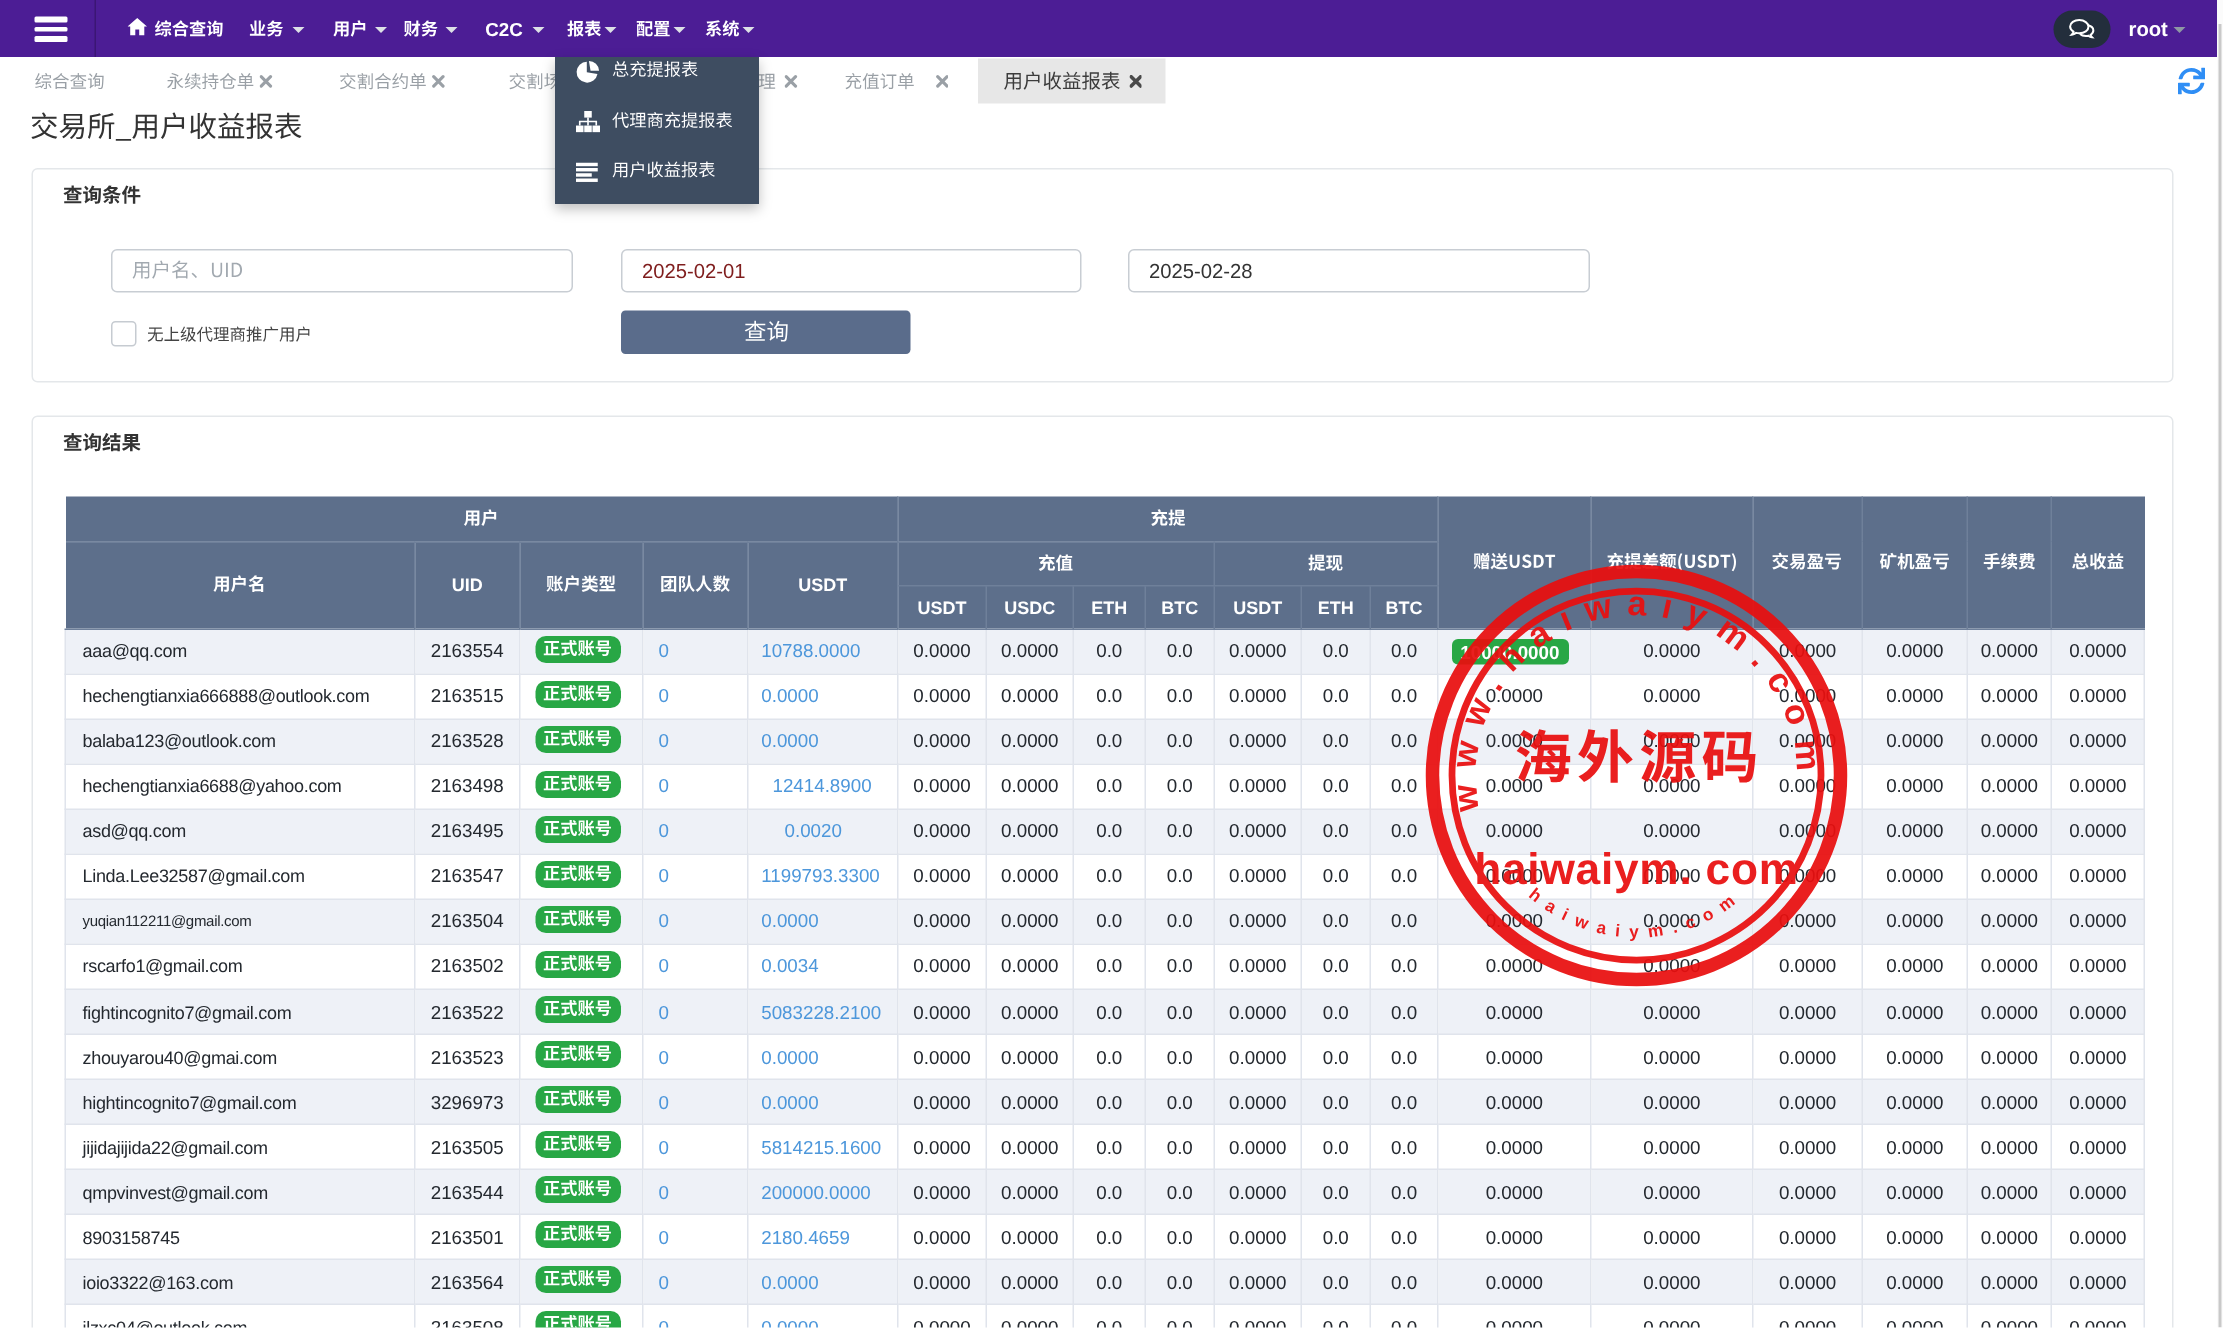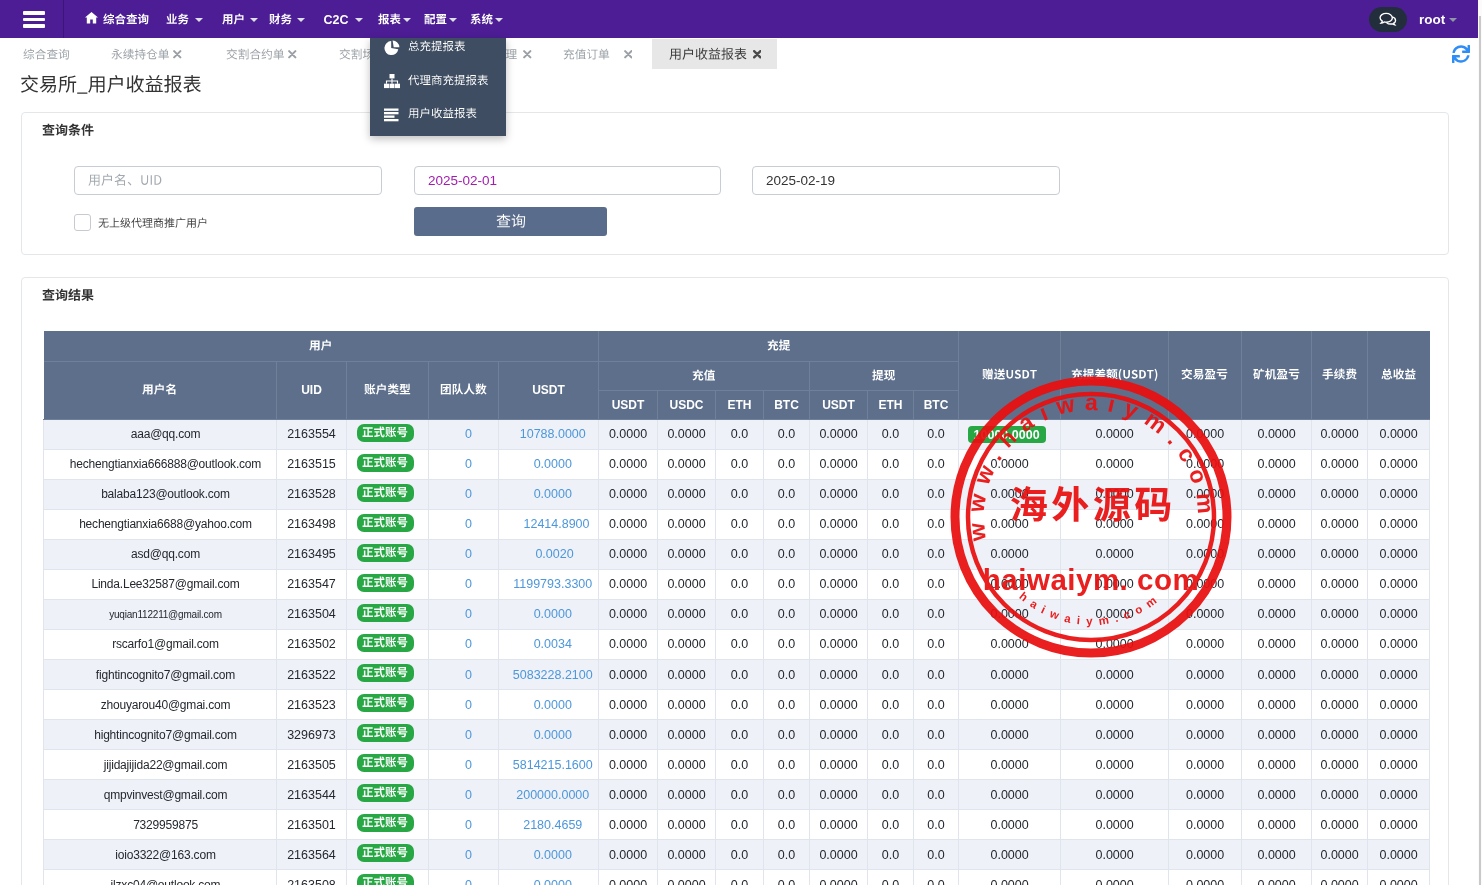--- a/index.html
+++ b/index.html
@@ -7,21 +7,21 @@
 .abs{position:absolute}
 svg{display:block}
 .caret{width:0;height:0;border-left:4px solid transparent;border-right:4px solid transparent;border-top:4.5px solid #dde1e6;position:absolute}
 table{border-collapse:collapse;table-layout:fixed;width:1386px}
 thead th{background:#5d6f8b;border:1px solid #6f809a;padding:0;height:29.2px;vertical-align:middle;font-weight:bold}
 thead tr th:first-child{border-left:none}
 thead tr th.last{border-right:none}
 thead tr:first-child th{border-top:none}
 tbody td{border:1px solid #e0e4ec;padding:0;height:30.02px;text-align:center;font-size:12.5px;color:#24292f;vertical-align:middle;overflow:hidden;white-space:nowrap}
 tbody tr.odd{background:#eef1f7}
-tbody td.l{text-align:center}
+tbody td.l{text-align:left}
 a,.lnk{color:#4d97db;text-decoration:none}
 .thsvg{margin:0 auto}
 .badge{display:inline-block;position:relative;left:-2px;background:#28a745;border-radius:7px;padding:2.2px 5.2px}
 .badge svg{display:block}
 </style></head><body>
 <div id="page">
 <div class="abs" style="left:0;top:0;width:1478px;height:38px;background:#4c1d95">
 <div class="abs" style="left:23px;top:11.2px;width:22px;height:3.6px;background:#fff;border-radius:1px"></div>
 <div class="abs" style="left:23px;top:17.6px;width:22px;height:3.6px;background:#fff;border-radius:1px"></div>
 <div class="abs" style="left:23px;top:24.0px;width:22px;height:3.6px;background:#fff;border-radius:1px"></div>
@@ -116,23 +116,23 @@
     </svg>
 <div class="abs" style="left:21px;top:112px;width:1428px;height:143px;border:1px solid #e4e7ea;border-radius:4px">
 <svg style="position:absolute;left:20px;top:10.3px;" width="52.5" height="15.6" viewBox="0 0 52.5 15.6">
         <path d="M4.2 8.8H8.6V9.5H4.2ZM4.2 7.2H8.6V7.9H4.2ZM0.8 11.1V12.5H12.2V11.1ZM5.7 0.7V2.1H0.7V3.5H4.2C3.2 4.5 1.8 5.3 0.3 5.8C0.6 6.1 1.1 6.7 1.3 7C1.8 6.8 2.2 6.6 2.7 6.4V10.5H10.2V6.3C10.7 6.5 11.2 6.7 11.6 6.9C11.9 6.5 12.3 6 12.7 5.7C11.2 5.2 9.7 4.4 8.7 3.5H12.3V2.1H7.2V0.7ZM3 6.2C4 5.5 4.9 4.7 5.7 3.8V5.8H7.2V3.8C8 4.7 9 5.6 10 6.2Z M14.1 1.8C14.7 2.4 15.5 3.4 15.9 4L17 2.9C16.7 2.4 15.8 1.5 15.1 0.9ZM13.4 4.7V6.1H15V10.1C15 10.7 14.6 11.1 14.3 11.3C14.6 11.6 15 12.3 15.1 12.6C15.3 12.3 15.7 11.9 18.1 10.1C18 9.8 17.7 9.2 17.6 8.8L16.5 9.6V4.7ZM19.3 0.7C18.8 2.2 17.9 3.8 16.8 4.7C17.2 5 17.8 5.5 18.1 5.8L18.3 5.6V11H19.7V10.2H22.7V4.9H18.9C19.1 4.6 19.3 4.3 19.6 3.9H23.8C23.6 8.7 23.5 10.7 23.1 11.1C23 11.3 22.8 11.3 22.6 11.3C22.3 11.3 21.6 11.3 20.9 11.3C21.2 11.7 21.4 12.3 21.4 12.8C22.1 12.8 22.9 12.8 23.3 12.7C23.8 12.6 24.2 12.5 24.5 12C25 11.3 25.2 9.2 25.3 3.2C25.3 3 25.3 2.5 25.3 2.5H20.3C20.5 2 20.7 1.6 20.9 1.1ZM21.3 8.2V9H19.7V8.2ZM21.3 7H19.7V6.1H21.3Z M29.5 9.4C28.9 10.1 27.8 10.9 26.9 11.3C27.2 11.6 27.7 12.1 27.9 12.4C28.9 11.9 30 10.8 30.7 9.9ZM34.2 10.2C35 10.9 36 11.9 36.4 12.6L37.6 11.7C37.1 11 36.1 10 35.2 9.4ZM34.2 3C33.8 3.5 33.2 4 32.6 4.3C31.9 4 31.3 3.5 30.8 3ZM30.6 0.6C30 1.8 28.7 3 26.8 3.9C27.2 4.1 27.7 4.7 27.9 5.1C28.6 4.7 29.2 4.3 29.7 3.9C30.1 4.3 30.6 4.7 31.1 5C29.6 5.6 28 6 26.4 6.2C26.6 6.5 26.9 7.2 27.1 7.6C29 7.3 30.9 6.7 32.6 5.9C34.1 6.7 35.8 7.1 37.7 7.4C37.9 7 38.3 6.4 38.6 6C37 5.8 35.5 5.5 34.1 5C35.2 4.3 36 3.4 36.7 2.3L35.6 1.6L35.3 1.7H31.9C32 1.5 32.2 1.2 32.4 0.9ZM31.7 6.8V7.8H27.8V9.2H31.7V11.3C31.7 11.4 31.6 11.5 31.5 11.5C31.3 11.5 30.7 11.5 30.3 11.5C30.5 11.9 30.7 12.4 30.7 12.8C31.6 12.8 32.2 12.8 32.7 12.6C33.1 12.4 33.3 12 33.3 11.3V9.2H37.3V7.8H33.3V6.8Z M43.1 7V8.5H46.6V12.9H48.2V8.5H51.6V7H48.2V4.7H50.9V3.2H48.2V0.8H46.6V3.2H45.6C45.7 2.7 45.8 2.2 45.9 1.7L44.4 1.4C44.1 3 43.6 4.6 42.9 5.7C43.3 5.8 43.9 6.2 44.2 6.4C44.5 5.9 44.8 5.3 45 4.7H46.6V7ZM42.1 0.7C41.5 2.6 40.4 4.4 39.2 5.6C39.5 6 39.9 6.8 40.1 7.2C40.3 6.9 40.6 6.6 40.9 6.3V12.8H42.3V4C42.8 3.1 43.3 2.1 43.6 1.2Z" fill="#333"></path>
       </svg>
 <div style="position:absolute;top:53px;height:29px;border:1px solid #c8cdd3;border-radius:4px;background:#fff;left:52px;width:308px"></div>
 <svg style="position:absolute;left:66px;top:60.3px;" width="74.6" height="15.6" viewBox="0 0 74.6 15.6">
         <path d="M2 1.7V6.4C2 8.2 1.9 10.5 0.4 12.2C0.6 12.3 1 12.6 1.2 12.8C2.2 11.7 2.6 10.2 2.8 8.7H6.1V12.6H7.1V8.7H10.6V11.4C10.6 11.6 10.5 11.7 10.2 11.7C10 11.8 9.1 11.8 8.2 11.7C8.3 12 8.5 12.4 8.5 12.7C9.7 12.7 10.5 12.7 10.9 12.5C11.4 12.3 11.5 12.1 11.5 11.4V1.7ZM3 2.6H6.1V4.7H3ZM10.6 2.6V4.7H7.1V2.6ZM3 5.6H6.1V7.8H2.9C2.9 7.3 3 6.9 3 6.4ZM10.6 5.6V7.8H7.1V5.6Z M16.2 3.7H23V6.3H16.2L16.2 5.6ZM18.7 1C19 1.5 19.3 2.3 19.4 2.8H15.2V5.6C15.2 7.6 15 10.3 13.4 12.2C13.7 12.3 14.1 12.6 14.3 12.8C15.6 11.3 16 9.1 16.2 7.2H23V8.1H24V2.8H19.9L20.5 2.6C20.3 2.1 20 1.3 19.7 0.7Z M29.4 4.8C30.1 5.3 30.8 5.9 31.4 6.4C29.9 7.2 28.2 7.8 26.6 8.2C26.8 8.4 27 8.8 27.1 9C27.8 8.9 28.6 8.7 29.3 8.4V12.7H30.3V12.1H36V12.7H37V7.3H31.9C34 6.1 35.9 4.5 37 2.4L36.3 2L36.2 2.1H31.6C31.9 1.7 32.1 1.3 32.4 1L31.3 0.7C30.5 2 29 3.4 26.9 4.4C27.1 4.6 27.4 5 27.6 5.2C28.8 4.5 29.8 3.8 30.7 3H35.5C34.8 4.1 33.6 5.1 32.3 5.9C31.7 5.4 30.9 4.7 30.2 4.3ZM36 11.2H30.3V8.2H36Z M42.5 12.4 43.4 11.7C42.6 10.7 41.5 9.5 40.5 8.8L39.7 9.5C40.6 10.3 41.7 11.4 42.5 12.4Z M56.7 11.9C58.6 11.9 60.1 10.8 60.1 7.8V2.2H59V7.8C59 10.1 58 10.8 56.7 10.8C55.4 10.8 54.5 10.1 54.5 7.8V2.2H53.3V7.8C53.3 10.8 54.7 11.9 56.7 11.9Z M62.7 11.7H63.9V2.2H62.7Z M66.5 11.7H68.9C71.8 11.7 73.4 9.9 73.4 6.9C73.4 3.9 71.8 2.2 68.9 2.2H66.5ZM67.7 10.7V3.1H68.8C71 3.1 72.1 4.5 72.1 6.9C72.1 9.3 71 10.7 68.8 10.7Z" fill="#a2a9b0"></path>
       </svg>
 <div style="position:absolute;top:53px;height:29px;border:1px solid #c8cdd3;border-radius:4px;background:#fff;left:392px;width:307px"></div>
-<div class="abs" style="left:406px;top:60px;font-size:13.5px;color:#a21caf">2025-02-01</div>
+<div class="abs" style="left:406px;top:60px;font-size:13.5px;color:#7f1d1d">2025-02-01</div>
 <div style="position:absolute;top:53px;height:29px;border:1px solid #c8cdd3;border-radius:4px;background:#fff;left:730px;width:308px"></div>
-<div class="abs" style="left:744px;top:60px;font-size:13.5px;color:#333">2025-02-19</div>
+<div class="abs" style="left:744px;top:60px;font-size:13.5px;color:#333">2025-02-28</div>
 <div class="abs" style="left:52px;top:101px;width:17px;height:17px;border:1px solid #c6cbd1;border-radius:3px"></div>
 <svg style="position:absolute;left:76px;top:103.9px;" width="110.5" height="13.2" viewBox="0 0 110.5 13.2">
         <path d="M1.3 1.4V2.2H4.9C4.9 3 4.8 3.8 4.7 4.7H0.6V5.5H4.6C4.1 7.3 3 9.1 0.4 10.1C0.6 10.3 0.9 10.6 1 10.8C3.8 9.6 4.9 7.6 5.4 5.5H5.6V9.2C5.6 10.2 5.9 10.5 7.1 10.5C7.3 10.5 8.9 10.5 9.1 10.5C10.2 10.5 10.4 10.1 10.6 8.3C10.3 8.2 10 8.1 9.8 8C9.7 9.5 9.6 9.7 9.1 9.7C8.7 9.7 7.4 9.7 7.1 9.7C6.6 9.7 6.5 9.6 6.5 9.2V5.5H10.5V4.7H5.5C5.7 3.8 5.7 3 5.7 2.2H9.8V1.4Z M15.7 0.8V9.4H11.6V10.3H21.4V9.4H16.6V5H20.7V4.2H16.6V0.8Z M22.5 9.3 22.7 10.1C23.7 9.7 25.1 9.2 26.4 8.7L26.2 7.9C24.8 8.4 23.4 9 22.5 9.3ZM26.4 1.4V2.1H27.6C27.5 5.7 27.1 8.5 25.6 10.3C25.8 10.4 26.2 10.7 26.3 10.8C27.3 9.6 27.8 8 28.1 6C28.5 6.9 28.9 7.7 29.5 8.5C28.8 9.2 28 9.8 27.2 10.2C27.3 10.3 27.6 10.6 27.8 10.8C28.6 10.4 29.3 9.8 30 9.1C30.6 9.8 31.3 10.4 32.1 10.8C32.2 10.5 32.4 10.3 32.6 10.1C31.8 9.7 31.1 9.2 30.5 8.5C31.3 7.4 31.8 6.1 32.2 4.6L31.7 4.3L31.5 4.4H30.4C30.7 3.5 31 2.3 31.2 1.4ZM28.5 2.1H30.2C29.9 3.2 29.6 4.3 29.3 5.1H31.2C31 6.2 30.5 7.1 30 7.8C29.2 6.8 28.7 5.7 28.3 4.4C28.4 3.7 28.4 2.9 28.5 2.1ZM22.6 5.2C22.8 5.2 23 5.1 24.5 4.9C23.9 5.6 23.5 6.2 23.3 6.5C22.9 6.9 22.7 7.2 22.4 7.2C22.5 7.4 22.6 7.8 22.7 8C22.9 7.8 23.3 7.6 26.2 6.8C26.2 6.6 26.2 6.3 26.2 6.1L24 6.7C24.8 5.7 25.6 4.5 26.3 3.4L25.6 3C25.4 3.4 25.2 3.8 24.9 4.2L23.5 4.3C24.1 3.4 24.8 2.2 25.3 1L24.6 0.6C24.1 2 23.2 3.4 23 3.8C22.7 4.2 22.6 4.4 22.3 4.5C22.4 4.7 22.6 5.1 22.6 5.2Z M40.9 1.3C41.5 1.8 42.3 2.6 42.6 3.1L43.3 2.7C42.9 2.2 42.1 1.4 41.5 0.9ZM39 0.8C39.1 2 39.1 3.1 39.2 4.1L36.6 4.4L36.7 5.2L39.3 4.9C39.8 8.3 40.6 10.6 42.5 10.8C43 10.8 43.5 10.2 43.7 8.3C43.6 8.2 43.2 8.1 43 7.9C42.9 9.2 42.7 9.8 42.4 9.8C41.2 9.7 40.5 7.7 40.1 4.8L43.5 4.4L43.4 3.6L40.1 4C40 3 39.9 1.9 39.9 0.8ZM36.4 0.8C35.7 2.5 34.5 4.2 33.2 5.3C33.4 5.5 33.6 5.9 33.7 6.1C34.2 5.6 34.7 5.1 35.2 4.5V10.8H36V3.3C36.5 2.6 36.9 1.8 37.2 1Z M49.2 4H50.9V5.4H49.2ZM51.6 4H53.3V5.4H51.6ZM49.2 1.9H50.9V3.3H49.2ZM51.6 1.9H53.3V3.3H51.6ZM47.5 9.7V10.4H54.6V9.7H51.7V8.1H54.3V7.4H51.7V6.1H54.1V1.2H48.5V6.1H50.9V7.4H48.3V8.1H50.9V9.7ZM44.4 8.8 44.6 9.6C45.6 9.3 46.8 8.9 48 8.5L47.9 7.7L46.7 8.1V5.4H47.8V4.6H46.7V2.2H47.9V1.4H44.5V2.2H45.9V4.6H44.6V5.4H45.9V8.3C45.3 8.5 44.8 8.7 44.4 8.8Z M58 2.8C58.3 3.2 58.5 3.8 58.7 4.1L59.5 3.8C59.3 3.5 59 3 58.8 2.6ZM61.2 5.5C61.9 6 62.8 6.7 63.3 7.2L63.8 6.6C63.3 6.1 62.3 5.4 61.6 5ZM59.3 5C58.9 5.6 58.1 6.1 57.4 6.5C57.5 6.7 57.7 7.1 57.8 7.2C58.5 6.7 59.4 6 60 5.3ZM62.2 2.6C62.1 3.1 61.7 3.7 61.4 4.1H56.3V10.8H57.1V4.9H64V9.9C64 10 63.9 10.1 63.7 10.1C63.5 10.1 62.9 10.1 62.2 10.1C62.3 10.3 62.4 10.5 62.5 10.7C63.4 10.7 64 10.7 64.3 10.6C64.6 10.5 64.7 10.3 64.7 9.9V4.1H62.3C62.6 3.8 62.9 3.3 63.1 2.8ZM58.5 6.9V9.9H59.2V9.4H62.5V6.9ZM59.2 7.5H61.8V8.8H59.2ZM59.9 0.8C60 1.1 60.1 1.5 60.3 1.8H55.7V2.6H65.3V1.8H61.2C61 1.5 60.8 1 60.6 0.6Z M73.1 1C73.4 1.5 73.7 2.2 73.8 2.6H71.6C71.9 2.1 72.1 1.5 72.3 0.9L71.5 0.7C71 2.4 70.2 3.9 69.2 5C69.4 5.1 69.6 5.3 69.8 5.5L68.7 5.8V3.6H69.9V2.8H68.7V0.7H67.9V2.8H66.4V3.6H67.9V6.1L66.4 6.5L66.6 7.3L67.9 6.9V9.8C67.9 9.9 67.8 10 67.7 10C67.5 10 67.1 10 66.6 10C66.7 10.2 66.8 10.5 66.9 10.8C67.6 10.8 68 10.7 68.3 10.6C68.6 10.5 68.7 10.2 68.7 9.8V6.6L69.9 6.2L69.8 5.5L69.8 5.6C70.1 5.2 70.5 4.8 70.7 4.3V10.8H71.5V10H76.5V9.3H74.2V7.8H76.1V7H74.2V5.6H76.1V4.8H74.2V3.4H76.3V2.6H73.9L74.6 2.4C74.4 1.9 74.1 1.3 73.8 0.7ZM71.5 5.6H73.4V7H71.5ZM71.5 4.8V3.4H73.4V4.8ZM71.5 7.8H73.4V9.3H71.5Z M82.2 0.8C82.3 1.3 82.6 1.9 82.7 2.3H78.6V5.5C78.6 7 78.5 8.9 77.4 10.3C77.6 10.4 78 10.7 78.1 10.9C79.3 9.4 79.4 7.1 79.4 5.5V3.1H87.4V2.3H83.2L83.6 2.2C83.5 1.8 83.2 1.2 83 0.6Z M89.7 1.4V5.4C89.7 7 89.6 8.9 88.4 10.3C88.5 10.4 88.9 10.7 89 10.8C89.8 9.9 90.2 8.6 90.4 7.4H93.1V10.7H94V7.4H96.9V9.7C96.9 9.9 96.9 9.9 96.6 9.9C96.4 9.9 95.7 10 94.9 9.9C95 10.1 95.2 10.5 95.2 10.7C96.2 10.7 96.9 10.7 97.3 10.6C97.6 10.5 97.8 10.2 97.8 9.7V1.4ZM90.5 2.2H93.1V4H90.5ZM96.9 2.2V4H94V2.2ZM90.5 4.8H93.1V6.6H90.5C90.5 6.2 90.5 5.8 90.5 5.4ZM96.9 4.8V6.6H94V4.8Z M101.7 3.1H107.5V5.3H101.7L101.7 4.8ZM103.9 0.8C104.1 1.3 104.3 1.9 104.4 2.4H100.9V4.8C100.9 6.4 100.7 8.7 99.4 10.4C99.6 10.4 99.9 10.7 100.1 10.8C101.2 9.5 101.6 7.7 101.7 6.1H107.5V6.8H108.3V2.4H104.8L105.3 2.2C105.2 1.8 104.9 1.1 104.6 0.6Z" fill="#444"></path>
       </svg>
 <div class="abs" style="left:392px;top:94px;width:193px;height:29px;background:#5a6c8b;border-radius:3px"></div>
 <svg style="position:absolute;left:473.5px;top:100.3px;" width="30.5" height="18.0" viewBox="0 0 30.5 18.0">
         <path d="M4.4 10.2H10.5V11.5H4.4ZM4.4 8.2H10.5V9.4H4.4ZM3.3 7.4V12.3H11.7V7.4ZM1.1 13.2V14.2H13.9V13.2ZM6.9 0.9V2.8H0.9V3.8H5.7C4.4 5.2 2.4 6.5 0.5 7.1C0.8 7.4 1.1 7.8 1.3 8C3.3 7.2 5.5 5.7 6.9 3.9V6.9H8V3.9C9.4 5.6 11.6 7.2 13.7 7.9C13.9 7.6 14.2 7.2 14.5 7C12.6 6.4 10.5 5.2 9.2 3.8H14.2V2.8H8V0.9Z M16.7 1.9C17.4 2.6 18.3 3.5 18.8 4.2L19.6 3.4C19.2 2.8 18.2 1.9 17.5 1.2ZM15.6 5.6V6.7H17.7V11.8C17.7 12.5 17.3 12.9 17 13.1C17.2 13.3 17.5 13.8 17.6 14.1C17.8 13.8 18.2 13.5 20.8 11.6C20.7 11.4 20.5 10.9 20.4 10.6L18.8 11.8V5.6ZM22.6 0.9C22 2.8 20.9 4.7 19.7 5.9C20 6.1 20.4 6.4 20.7 6.6C21.3 6 21.9 5.1 22.4 4.2H28C27.8 10.5 27.6 12.8 27.1 13.3C26.9 13.5 26.7 13.6 26.4 13.6C26.1 13.6 25.3 13.6 24.4 13.5C24.6 13.8 24.7 14.3 24.7 14.6C25.5 14.6 26.4 14.7 26.9 14.6C27.4 14.6 27.7 14.4 28.1 14C28.6 13.3 28.9 10.9 29.1 3.8C29.1 3.6 29.1 3.2 29.1 3.2H22.9C23.2 2.5 23.5 1.9 23.7 1.2ZM25.1 9.1V10.7H22.5V9.1ZM25.1 8.2H22.5V6.6H25.1ZM21.4 5.7V12.6H22.5V11.7H26.1V5.7Z" fill="#fff"></path>
       </svg>
 </div>
 <div class="abs" style="left:21px;top:277px;width:1428px;height:641px;border:1px solid #e4e7ea;border-radius:4px">
@@ -331,21 +331,21 @@
 <td>0.0000</td>
 <td>0.0000</td>
 </tr>
 <tr class="odd">
 <td class="l" style="padding-left:11px;font-size:12px;letter-spacing:-0.2px">asd@qq.com</td>
 <td>2163495</td>
 <td><span class="badge"><svg width="46.5" height="13.8" viewBox="0 0 46.5 13.8">
                   <path d="M1.9 4.5V9.6H0.5V10.9H11V9.6H6.8V6.6H10.1V5.2H6.8V2.7H10.7V1.3H0.9V2.7H5.4V9.6H3.4V4.5Z M17.7 0.6C17.7 1.3 17.8 1.9 17.8 2.5H12.1V3.9H17.8C18.1 8 19 11.4 21 11.4C22.1 11.4 22.5 10.9 22.7 8.7C22.4 8.5 21.8 8.2 21.5 7.9C21.5 9.3 21.3 9.9 21.1 9.9C20.3 9.9 19.5 7.3 19.3 3.9H22.4V2.5H21.3L22.1 1.9C21.8 1.5 21.1 0.9 20.6 0.6L19.7 1.3C20.2 1.7 20.7 2.2 21.1 2.5H19.2C19.2 1.9 19.2 1.3 19.2 0.6ZM12.1 9.7 12.5 11.1C14 10.8 16 10.3 17.9 9.9L17.8 8.7L15.6 9.1V6.5H17.5V5.2H12.5V6.5H14.3V9.3C13.4 9.5 12.7 9.6 12.1 9.7Z M23.8 1V8.3H24.8V2.1H26.7V8.3H27.7V1ZM32.4 1C31.9 2 31.1 3.1 30.2 3.7C30.5 3.9 31 4.5 31.2 4.7C32.1 3.9 33.1 2.7 33.7 1.4ZM25.3 2.6V6.1C25.3 7.5 25.1 9.5 23.3 10.5C23.6 10.7 23.9 11 24 11.3C24.9 10.7 25.5 9.9 25.8 9.1C26.3 9.7 26.9 10.5 27.1 11L28 10.3C27.7 9.8 27.1 9 26.6 8.4L25.9 8.9C26.2 8 26.3 7 26.3 6.1V2.6ZM28.7 11.4C28.9 11.2 29.3 11.1 31.5 10.2C31.5 9.9 31.4 9.3 31.4 8.9L30 9.4V6.1H30.7C31.2 8.2 32 10.1 33.3 11.1C33.5 10.8 33.9 10.3 34.2 10.1C33.1 9.3 32.4 7.8 31.9 6.1H34V4.9H30V0.8H28.7V4.9H28V6.1H28.7V9.5C28.7 10 28.4 10.2 28.2 10.3C28.4 10.6 28.6 11.1 28.7 11.4Z M37.9 2.2H42.5V3.3H37.9ZM36.5 1V4.5H44V1ZM35.1 5.2V6.4H37.3C37 7.2 36.8 8 36.5 8.5H42.4C42.3 9.4 42.1 9.8 41.9 10C41.7 10.1 41.6 10.1 41.3 10.1C41 10.1 40.1 10.1 39.4 10C39.6 10.4 39.8 10.9 39.8 11.3C40.6 11.4 41.4 11.4 41.8 11.3C42.4 11.3 42.7 11.2 43.1 10.9C43.5 10.5 43.8 9.6 44 7.9C44 7.7 44.1 7.3 44.1 7.3H38.5L38.8 6.4H45.3V5.2Z" fill="#fff"></path>
                 </svg></span></td>
 <td class="l lnk" style="padding-left:10px">0</td>
-<td class="l lnk" style="padding-left:12px">0.0020</td>
+<td class="l lnk" style="padding-left:24px">0.0020</td>
 <td>0.0000</td>
 <td>0.0000</td>
 <td>0.0</td>
 <td>0.0</td>
 <td>0.0000</td>
 <td>0.0</td>
 <td>0.0</td>
 <td>0.0000</td>
 <td>0.0000</td>
 <td>0.0000</td>
@@ -523,21 +523,21 @@
 <td>0.0</td>
 <td>0.0</td>
 <td>0.0000</td>
 <td>0.0000</td>
 <td>0.0000</td>
 <td>0.0000</td>
 <td>0.0000</td>
 <td>0.0000</td>
 </tr>
 <tr>
-<td class="l" style="padding-left:11px;font-size:12px;letter-spacing:-0.2px">7329959875</td>
+<td class="l" style="padding-left:11px;font-size:12px;letter-spacing:-0.2px">8903158745</td>
 <td>2163501</td>
 <td><span class="badge"><svg width="46.5" height="13.8" viewBox="0 0 46.5 13.8">
                   <path d="M1.9 4.5V9.6H0.5V10.9H11V9.6H6.8V6.6H10.1V5.2H6.8V2.7H10.7V1.3H0.9V2.7H5.4V9.6H3.4V4.5Z M17.7 0.6C17.7 1.3 17.8 1.9 17.8 2.5H12.1V3.9H17.8C18.1 8 19 11.4 21 11.4C22.1 11.4 22.5 10.9 22.7 8.7C22.4 8.5 21.8 8.2 21.5 7.9C21.5 9.3 21.3 9.9 21.1 9.9C20.3 9.9 19.5 7.3 19.3 3.9H22.4V2.5H21.3L22.1 1.9C21.8 1.5 21.1 0.9 20.6 0.6L19.7 1.3C20.2 1.7 20.7 2.2 21.1 2.5H19.2C19.2 1.9 19.2 1.3 19.2 0.6ZM12.1 9.7 12.5 11.1C14 10.8 16 10.3 17.9 9.9L17.8 8.7L15.6 9.1V6.5H17.5V5.2H12.5V6.5H14.3V9.3C13.4 9.5 12.7 9.6 12.1 9.7Z M23.8 1V8.3H24.8V2.1H26.7V8.3H27.7V1ZM32.4 1C31.9 2 31.1 3.1 30.2 3.7C30.5 3.9 31 4.5 31.2 4.7C32.1 3.9 33.1 2.7 33.7 1.4ZM25.3 2.6V6.1C25.3 7.5 25.1 9.5 23.3 10.5C23.6 10.7 23.9 11 24 11.3C24.9 10.7 25.5 9.9 25.8 9.1C26.3 9.7 26.9 10.5 27.1 11L28 10.3C27.7 9.8 27.1 9 26.6 8.4L25.9 8.9C26.2 8 26.3 7 26.3 6.1V2.6ZM28.7 11.4C28.9 11.2 29.3 11.1 31.5 10.2C31.5 9.9 31.4 9.3 31.4 8.9L30 9.4V6.1H30.7C31.2 8.2 32 10.1 33.3 11.1C33.5 10.8 33.9 10.3 34.2 10.1C33.1 9.3 32.4 7.8 31.9 6.1H34V4.9H30V0.8H28.7V4.9H28V6.1H28.7V9.5C28.7 10 28.4 10.2 28.2 10.3C28.4 10.6 28.6 11.1 28.7 11.4Z M37.9 2.2H42.5V3.3H37.9ZM36.5 1V4.5H44V1ZM35.1 5.2V6.4H37.3C37 7.2 36.8 8 36.5 8.5H42.4C42.3 9.4 42.1 9.8 41.9 10C41.7 10.1 41.6 10.1 41.3 10.1C41 10.1 40.1 10.1 39.4 10C39.6 10.4 39.8 10.9 39.8 11.3C40.6 11.4 41.4 11.4 41.8 11.3C42.4 11.3 42.7 11.2 43.1 10.9C43.5 10.5 43.8 9.6 44 7.9C44 7.7 44.1 7.3 44.1 7.3H38.5L38.8 6.4H45.3V5.2Z" fill="#fff"></path>
                 </svg></span></td>
 <td class="l lnk" style="padding-left:10px">0</td>
 <td class="l lnk" style="padding-left:8.5px">2180.4659</td>
 <td>0.0000</td>
 <td>0.0000</td>
 <td>0.0</td>
 <td>0.0</td>

